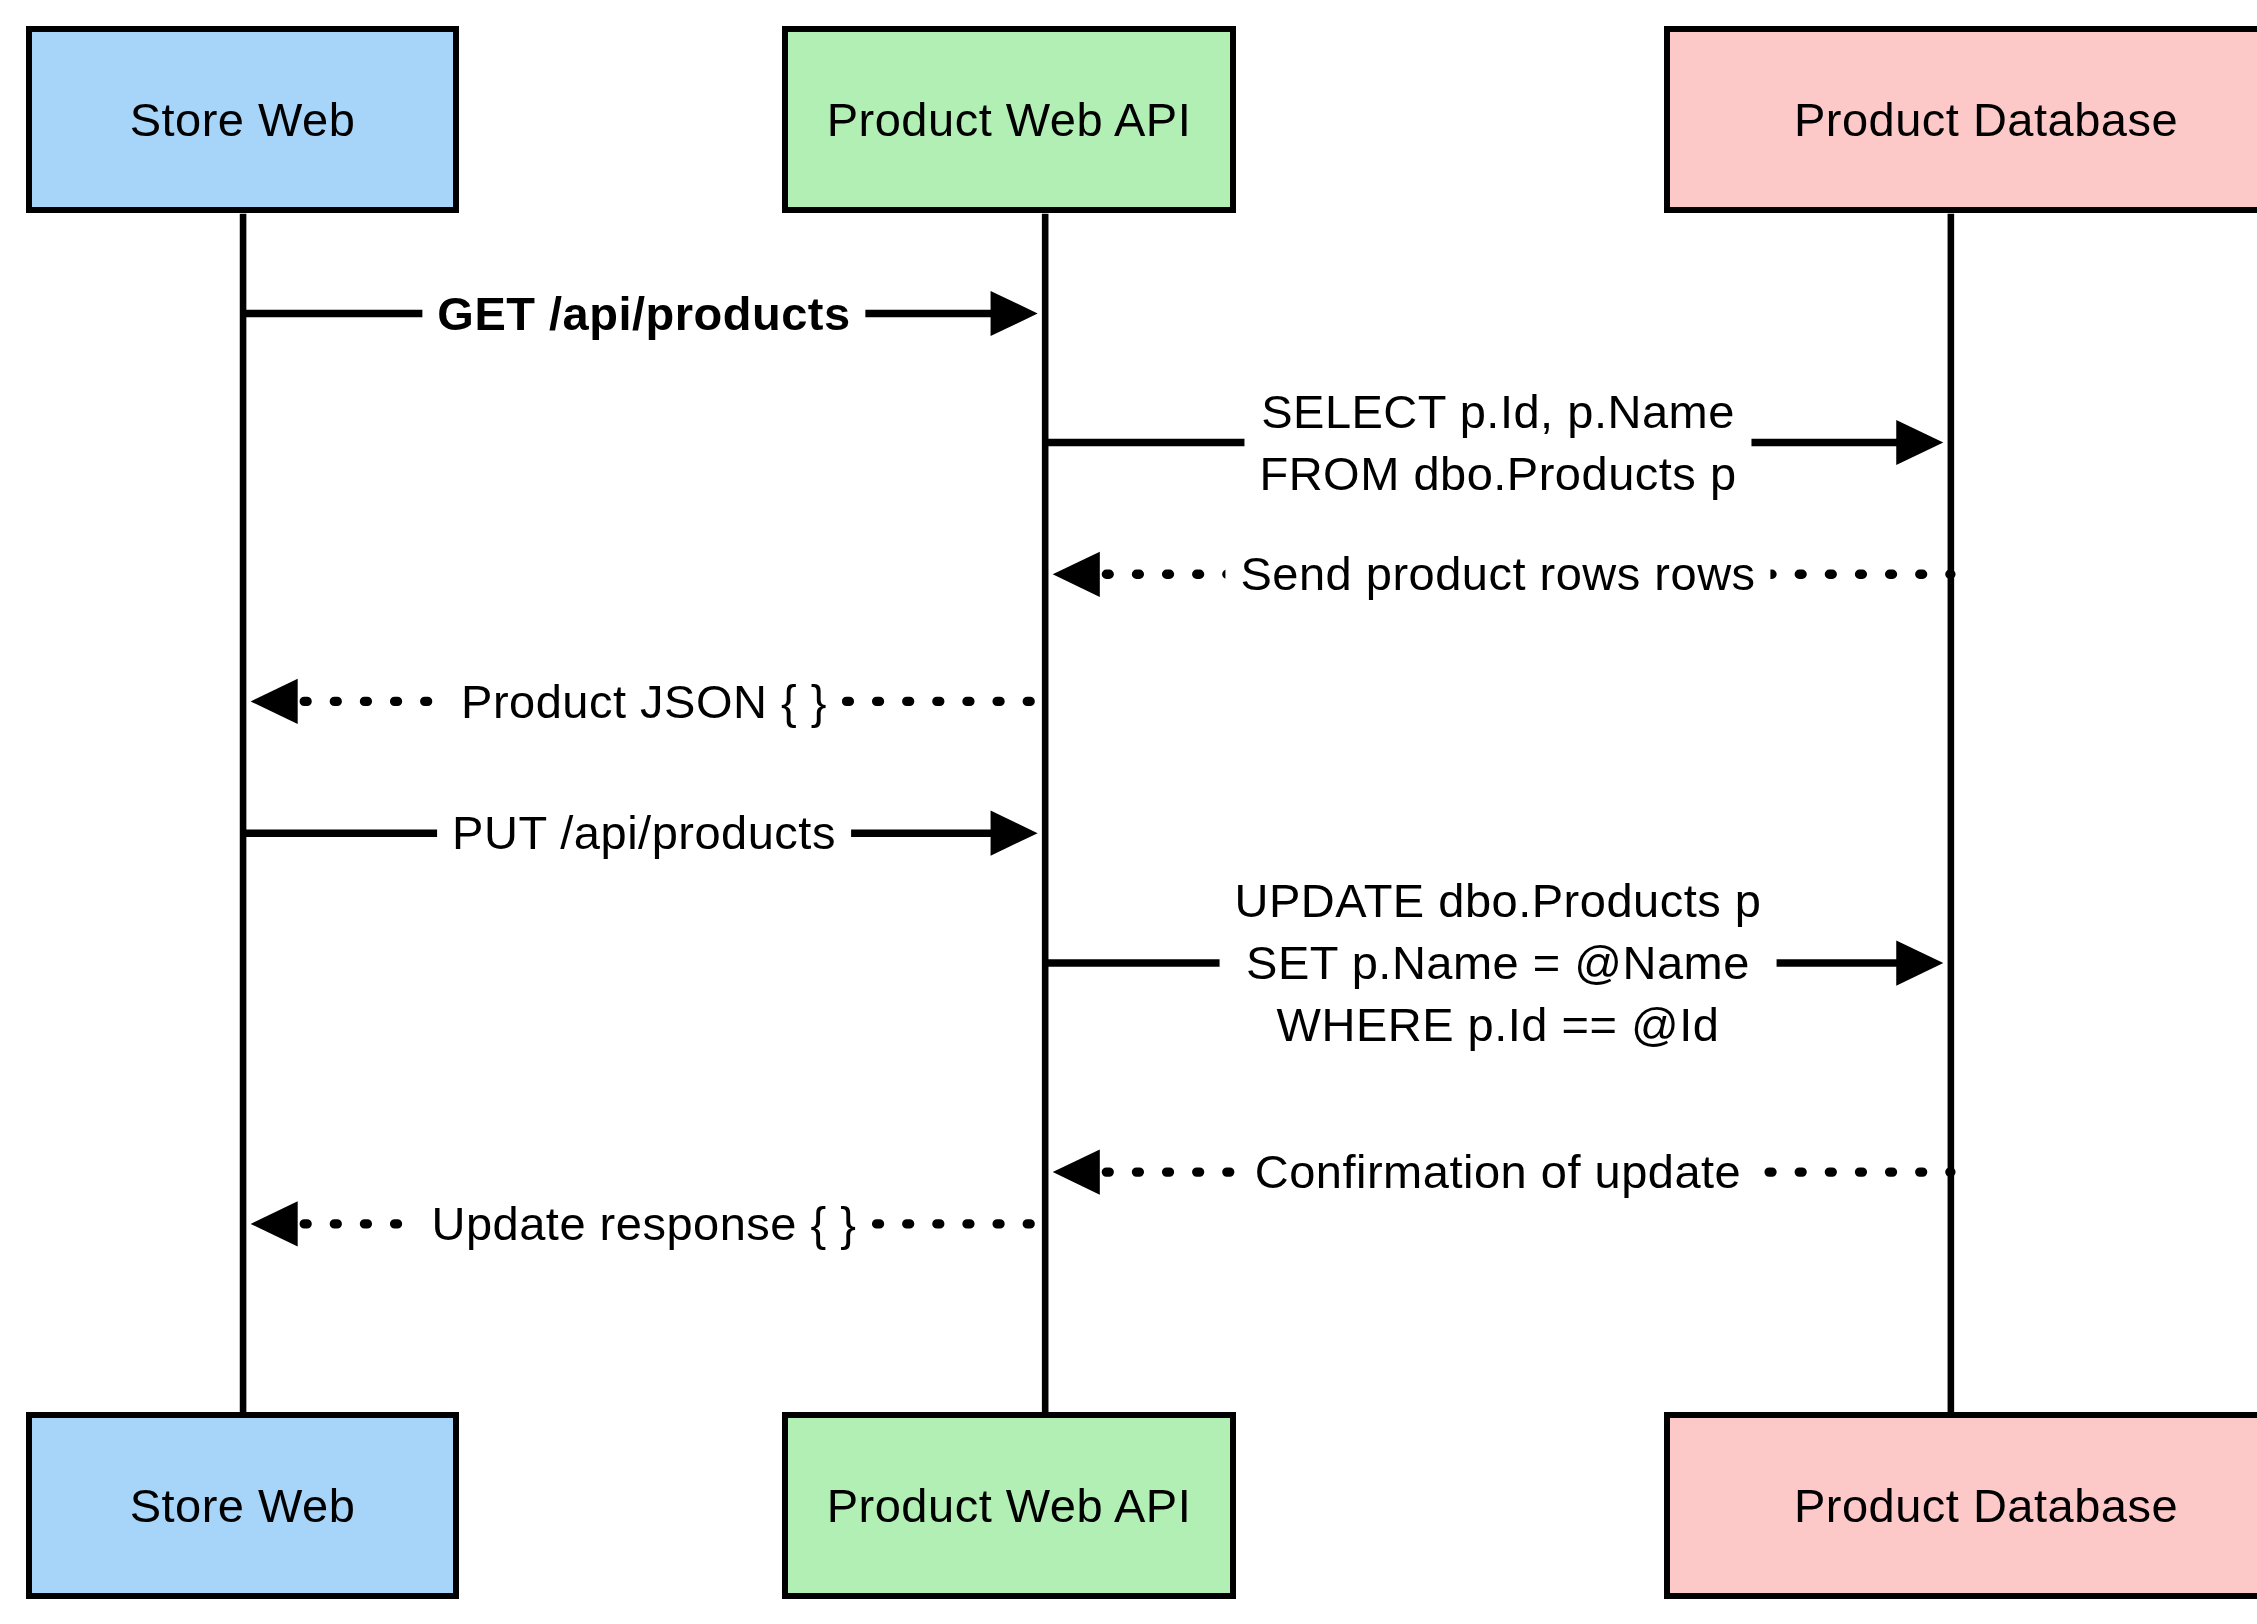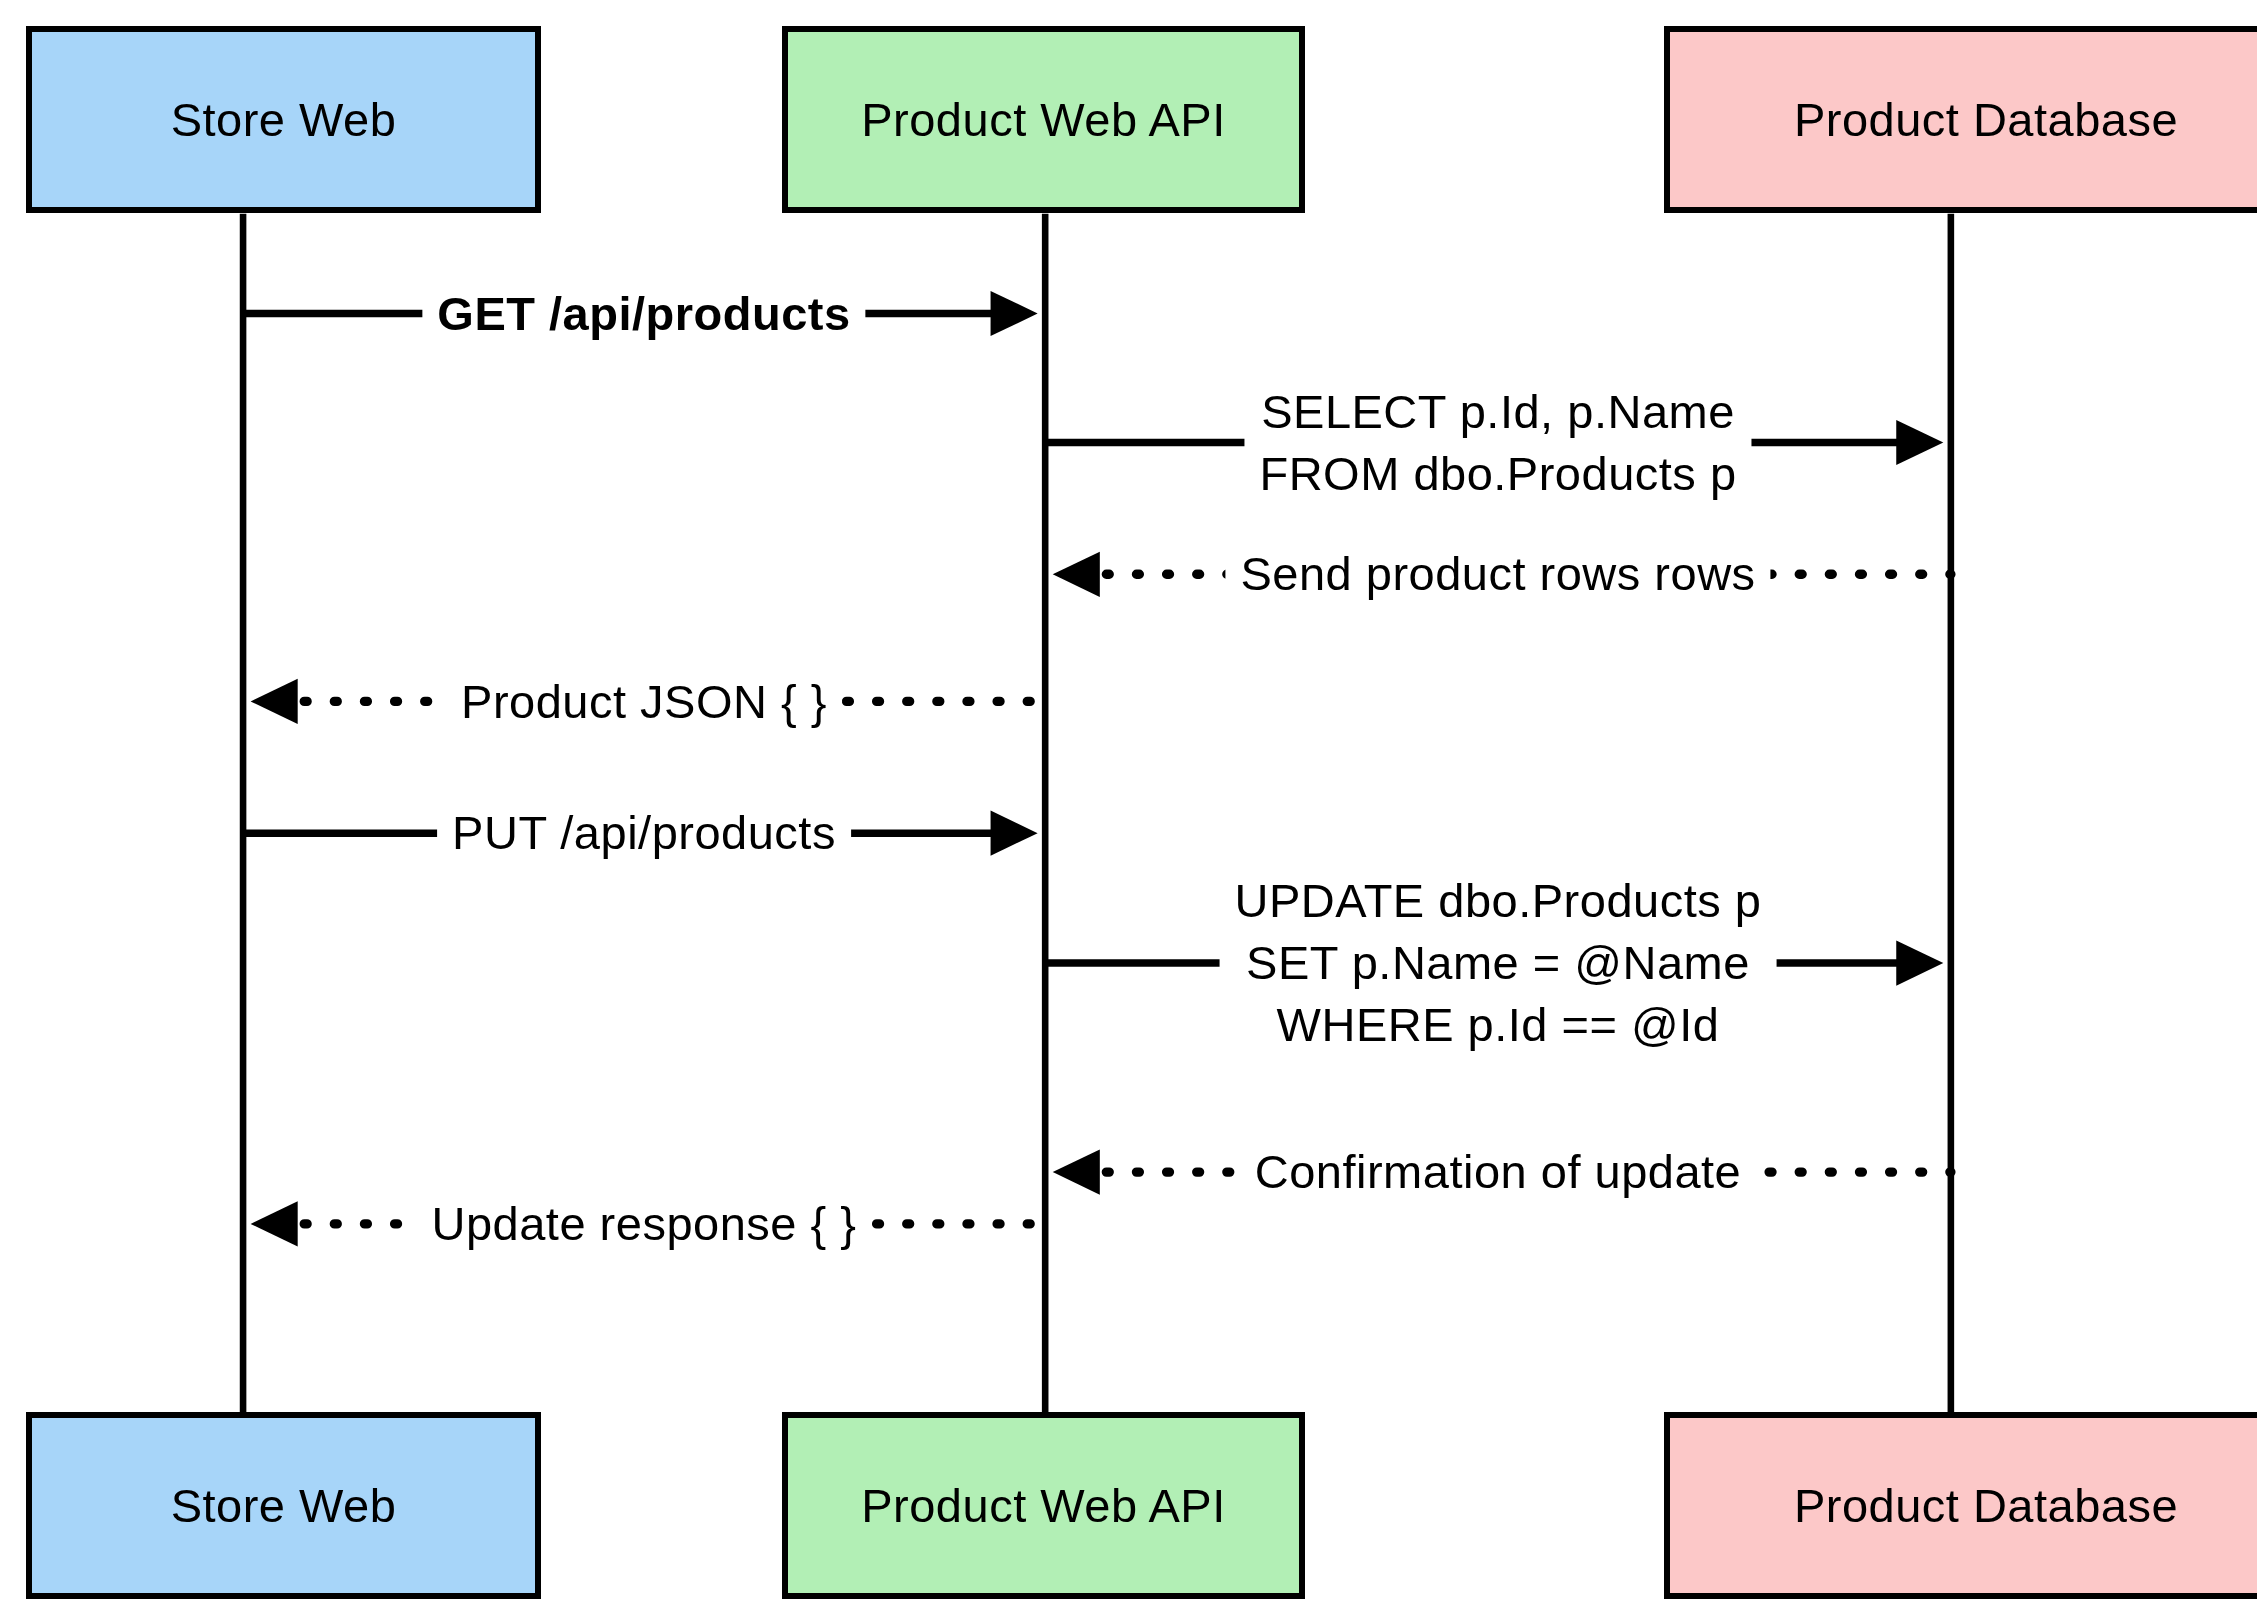--- a/index.html
+++ b/index.html
@@ -28,22 +28,22 @@
     transform: translate(-50%, -50%);
     background: #ffffff;
     padding: 1.9px 15px;
     font-size: 47px;
     line-height: 62px;
     text-align: center;
     white-space: pre;
     letter-spacing: 0.5px;
   }
   
-  .store-x { left: 26px;  width: 515px; }
-  .api-x   { left: 782px; width: 523px; }
+  .store-x { left: 26px;  width: 433px; }
+  .api-x   { left: 782px; width: 454px; }
   .db-x    { left: 1664px; width: 644px; }
   .row-top    { top: 26px;   height: 187px; }
   .row-bottom { top: 1412px; height: 187px; }
 </style>
 </head>
 <body>
 
 <div class="stage">
 
   <svg width="2257" height="1624" viewBox="0 0 2397 1725">

